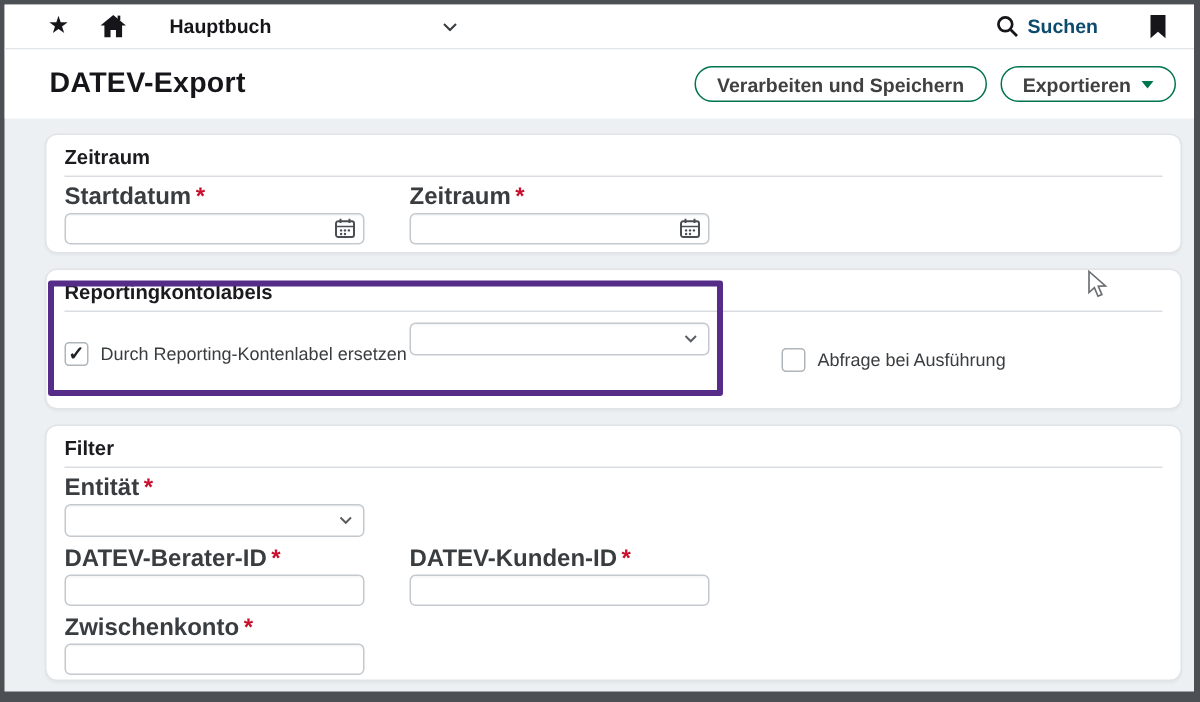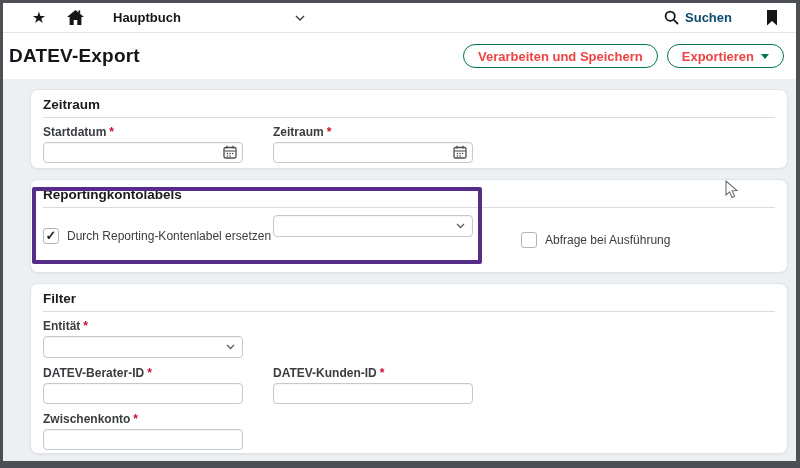--- a/index.html
+++ b/index.html
@@ -22,41 +22,41 @@
   }
   .module-label { font-size:13px; font-weight:700; color:#16161a; }
   .tb-spacer { flex:1; }
   .search-btn { display:flex; align-items:center; gap:6px; cursor:pointer; }
   .search-label { font-size:13px; font-weight:700; color:#0c4a6e; }
   .bookmark-btn { margin-left:30px; }
   .home-btn { margin-left:16px; }
   
   .header {
     height:46px; background:#ffffff;
-    display:flex; align-items:center; padding:0 12px 0 6px;
+    display:flex; align-items:center; padding:0 12px 0 30px;
   }
   .page-title { font-size:19px; font-weight:700; color:#16161a; letter-spacing:.2px; }
   .header-buttons { margin-left:auto; display:flex; align-items:center; gap:9px; }
   .pill-btn {
     display:inline-flex; align-items:center; gap:7px;
-    border:1.5px solid #00754c; color:#ef4444; background:#fff;
+    border:1.5px solid #00754c; color:#404040; background:#fff;
     border-radius:13px; height:24px; padding:0 14px;
     font-size:13px; font-weight:700; font-family:inherit; cursor:pointer;
   }
   .caret-down { width:0; height:0; border-left:4.5px solid transparent; border-right:4.5px solid transparent; border-top:5px solid #00754c; }
   
   .content { padding:10px 8px 0 27px; overflow:hidden; }
   .card {
     background:#fff; border:1px solid #e0e4e8; border-radius:8px;
     box-shadow:0 1px 2px rgba(20,30,40,.05);
     padding:7px 12px 6px 12px; margin-bottom:10px; position:relative;
   }
   .section-title { font-size:13.5px; line-height:16px; font-weight:700; color:#1b1b1f; }
   .section-rule { border:none; border-top:1px solid #d9dde1; margin:4px 0 7px 0; }
-  .field-label { font-size:12px; line-height:14px; font-weight:700; color:#3a3d40; margin-bottom:3px; display:block; }
+  .field-label { font-size:16px; line-height:14px; font-weight:700; color:#3a3d40; margin-bottom:3px; display:block; }
   .req { color:#c8102e; margin-left:3px; font-weight:700; }
   .row { display:flex; align-items:flex-start; }
   .col-200 { width:200px; margin-right:30px; }
   .text-input {
     width:100%; height:21px; border:1px solid #c3c9cf; border-radius:4px;
     padding:1px 6px; font-size:12px; font-family:inherit; color:#222; background:#fff;
     box-shadow:inset 0 1px 1px rgba(0,0,0,.04); outline:none;
   }
   .date-wrap { position:relative; width:200px; }
   .date-wrap .text-input { padding-right:26px; }

